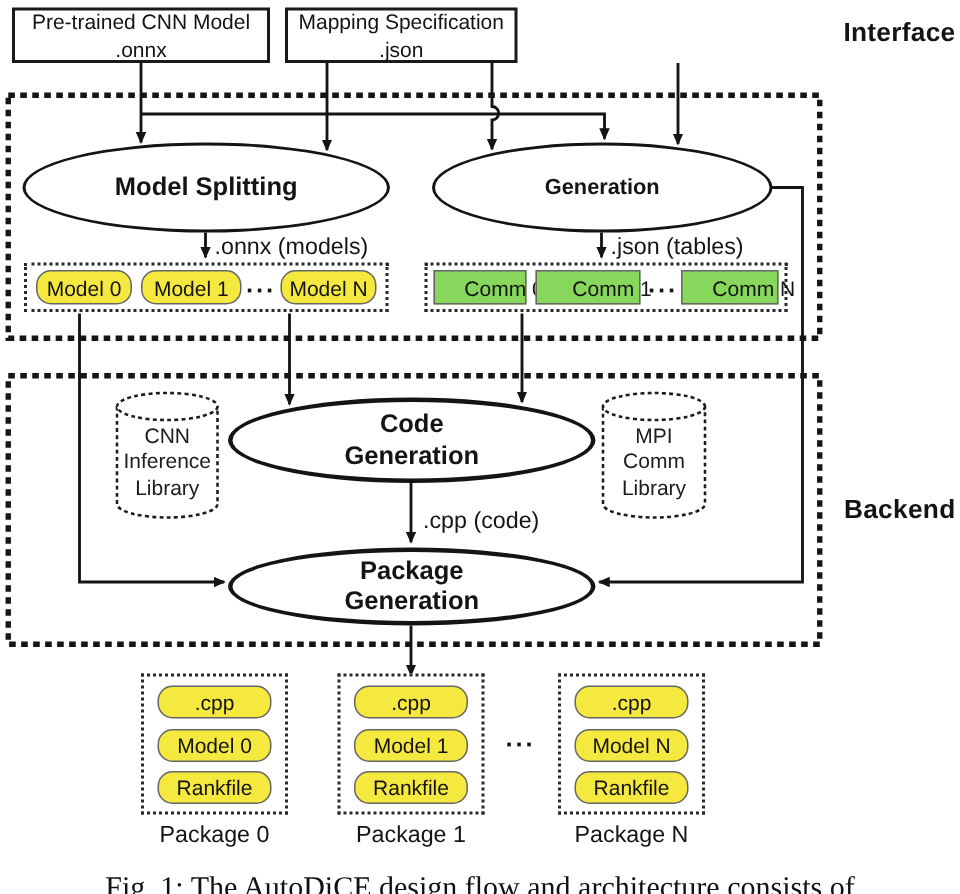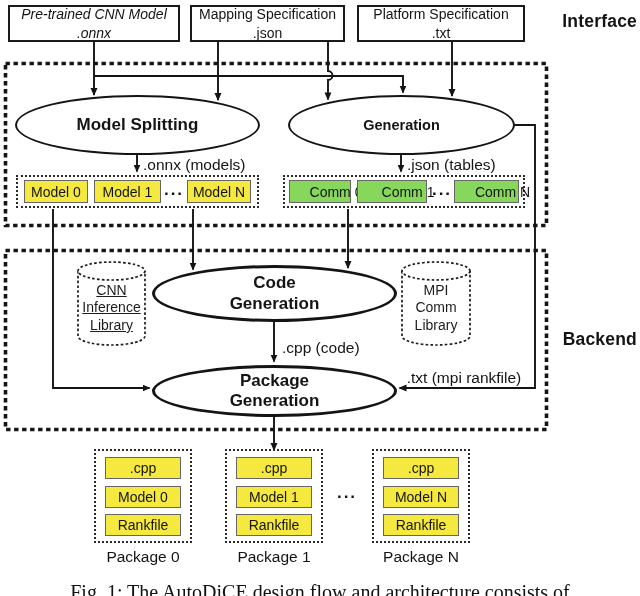--- a/index.html
+++ b/index.html
@@ -21,21 +21,21 @@
     display:flex;flex-direction:column;align-items:center;justify-content:center;
     text-align:center;font-weight:bold;
   }
   .ell.thick{border-width:3px;}
   .filelabel{font-size:15.5px;z-index:3;white-space:nowrap;}
   .group{border:2px dotted #2a2a2a;background:#fff;z-index:2;display:flex;align-items:center;}
   .chip{
     border:1.4px solid #666;display:flex;align-items:center;justify-content:center;
     font-size:14px;z-index:3;white-space:nowrap;
   }
-  .chip.yellow{background:#F5E83F;}
+  .chip.yellow{background:#F5E83F;border-radius:10px;}
   .chip.green{background:#86D75B;padding-left:32px;}
   .dots{font-size:17px;font-weight:bold;z-index:3;letter-spacing:1px;}
   .cyl-text{
     z-index:3;text-align:center;font-size:14px;line-height:1.24;color:#1c1c1c;
     display:flex;flex-direction:column;align-items:center;justify-content:center;
   }
   .pkg{border:2px dotted #2a2a2a;background:#fff;z-index:2;}
   .pkg-label{font-size:15.5px;text-align:center;z-index:3;white-space:nowrap;}
   #caption{
     font-family:"Liberation Serif","DejaVu Serif",serif;font-size:20px;color:#111;
@@ -91,31 +91,27 @@
       <path d="M78,271 L78,336 A33.5,9 0 0 0 145,336 L145,271"></path>
       <ellipse cx="111.5" cy="271" rx="33.5" ry="9"></ellipse>
     </g>
 
     <g stroke="#1c1c1c" stroke-width="1.7" fill="#fff" stroke-dasharray="2.6 2.2">
       <path d="M402,271 L402,336 A34,9 0 0 0 470,336 L470,271"></path>
       <ellipse cx="436" cy="271" rx="34" ry="9"></ellipse>
     </g>
   </svg>
 
-  <div class="abs ibox" style="left:8px;top:5px;width:172px;height:37px;font-style:italic;">
+  <div class="abs ibox" style="left:8px;top:5px;width:172px;height:37px;">
     <span>Pre-trained CNN Model</span>
     <span>.onnx</span>
   </div>
   <div class="abs ibox" style="left:190px;top:5px;width:155px;height:37px;">
     <span>Mapping Specification</span>
     <span>.json</span>
-  </div>
-  <div class="abs ibox" style="left:357px;top:5px;width:168px;height:37px;">
-    <span>Platform Specification</span>
-    <span>.txt</span>
   </div>
   <div class="abs seclabel" style="right:3px;top:11px;width:100px;">Interface</div>
 
   <div class="abs ell" style="left:15px;top:95px;width:245px;height:60px;font-size:17px;">
     <span>Model Splitting</span>
   </div>
   <div class="abs ell" style="left:288px;top:95px;width:227px;height:60px;font-size:14.5px;line-height:1.3;">
     <span>Generation</span>
   </div>
 
@@ -127,39 +123,38 @@
   <div class="abs chip yellow" style="left:94px;top:180px;width:67px;height:23px;">Model 1</div>
   <div class="abs dots" style="left:164px;top:184px;">···</div>
   <div class="abs chip yellow" style="left:187px;top:180px;width:64px;height:23px;">Model N</div>
 
   <div class="abs group" style="left:283px;top:175px;width:242px;height:33px;"></div>
   <div class="abs chip green" style="left:289px;top:180px;width:62px;height:23px;">Comm 0</div>
   <div class="abs chip green" style="left:357px;top:180px;width:70px;height:23px;">Comm 1</div>
   <div class="abs dots" style="left:432px;top:184px;">···</div>
   <div class="abs chip green" style="left:454px;top:180px;width:65px;height:23px;">Comm N</div>
 
-  <div class="abs cyl-text" style="left:76px;top:278px;width:71px;height:60px;text-decoration:underline;">
+  <div class="abs cyl-text" style="left:76px;top:278px;width:71px;height:60px;">
     <span>CNN</span>
     <span>Inference</span>
     <span>Library</span>
   </div>
   <div class="abs cyl-text" style="left:400px;top:278px;width:72px;height:60px;">
     <span>MPI</span>
     <span>Comm</span>
     <span>Library</span>
   </div>
 
   <div class="abs ell thick" style="left:152px;top:265px;width:245px;height:57px;font-size:17px;line-height:1.18;">
     <span>Code</span>
     <span>Generation</span>
   </div>
   <div class="abs seclabel" style="right:3px;top:329px;width:100px;">Backend</div>
 
   <div class="abs filelabel" style="left:282px;top:339px;">.cpp (code)</div>
-  <div class="abs filelabel" style="left:398px;top:369px;width:132px;text-align:center;">.txt (mpi rankfile)</div>
 
   <div class="abs ell thick" style="left:152px;top:365px;width:245px;height:52px;font-size:17px;line-height:1.18;">
     <span>Package</span>
     <span>Generation</span>
   </div>
 
   <div class="abs pkg" style="left:94px;top:449px;width:98px;height:94px;"></div>
   <div class="abs chip yellow" style="left:105px;top:457px;width:76px;height:22px;">.cpp</div>
   <div class="abs chip yellow" style="left:105px;top:486px;width:76px;height:22px;">Model 0</div>
   <div class="abs chip yellow" style="left:105px;top:514px;width:76px;height:22px;">Rankfile</div>

